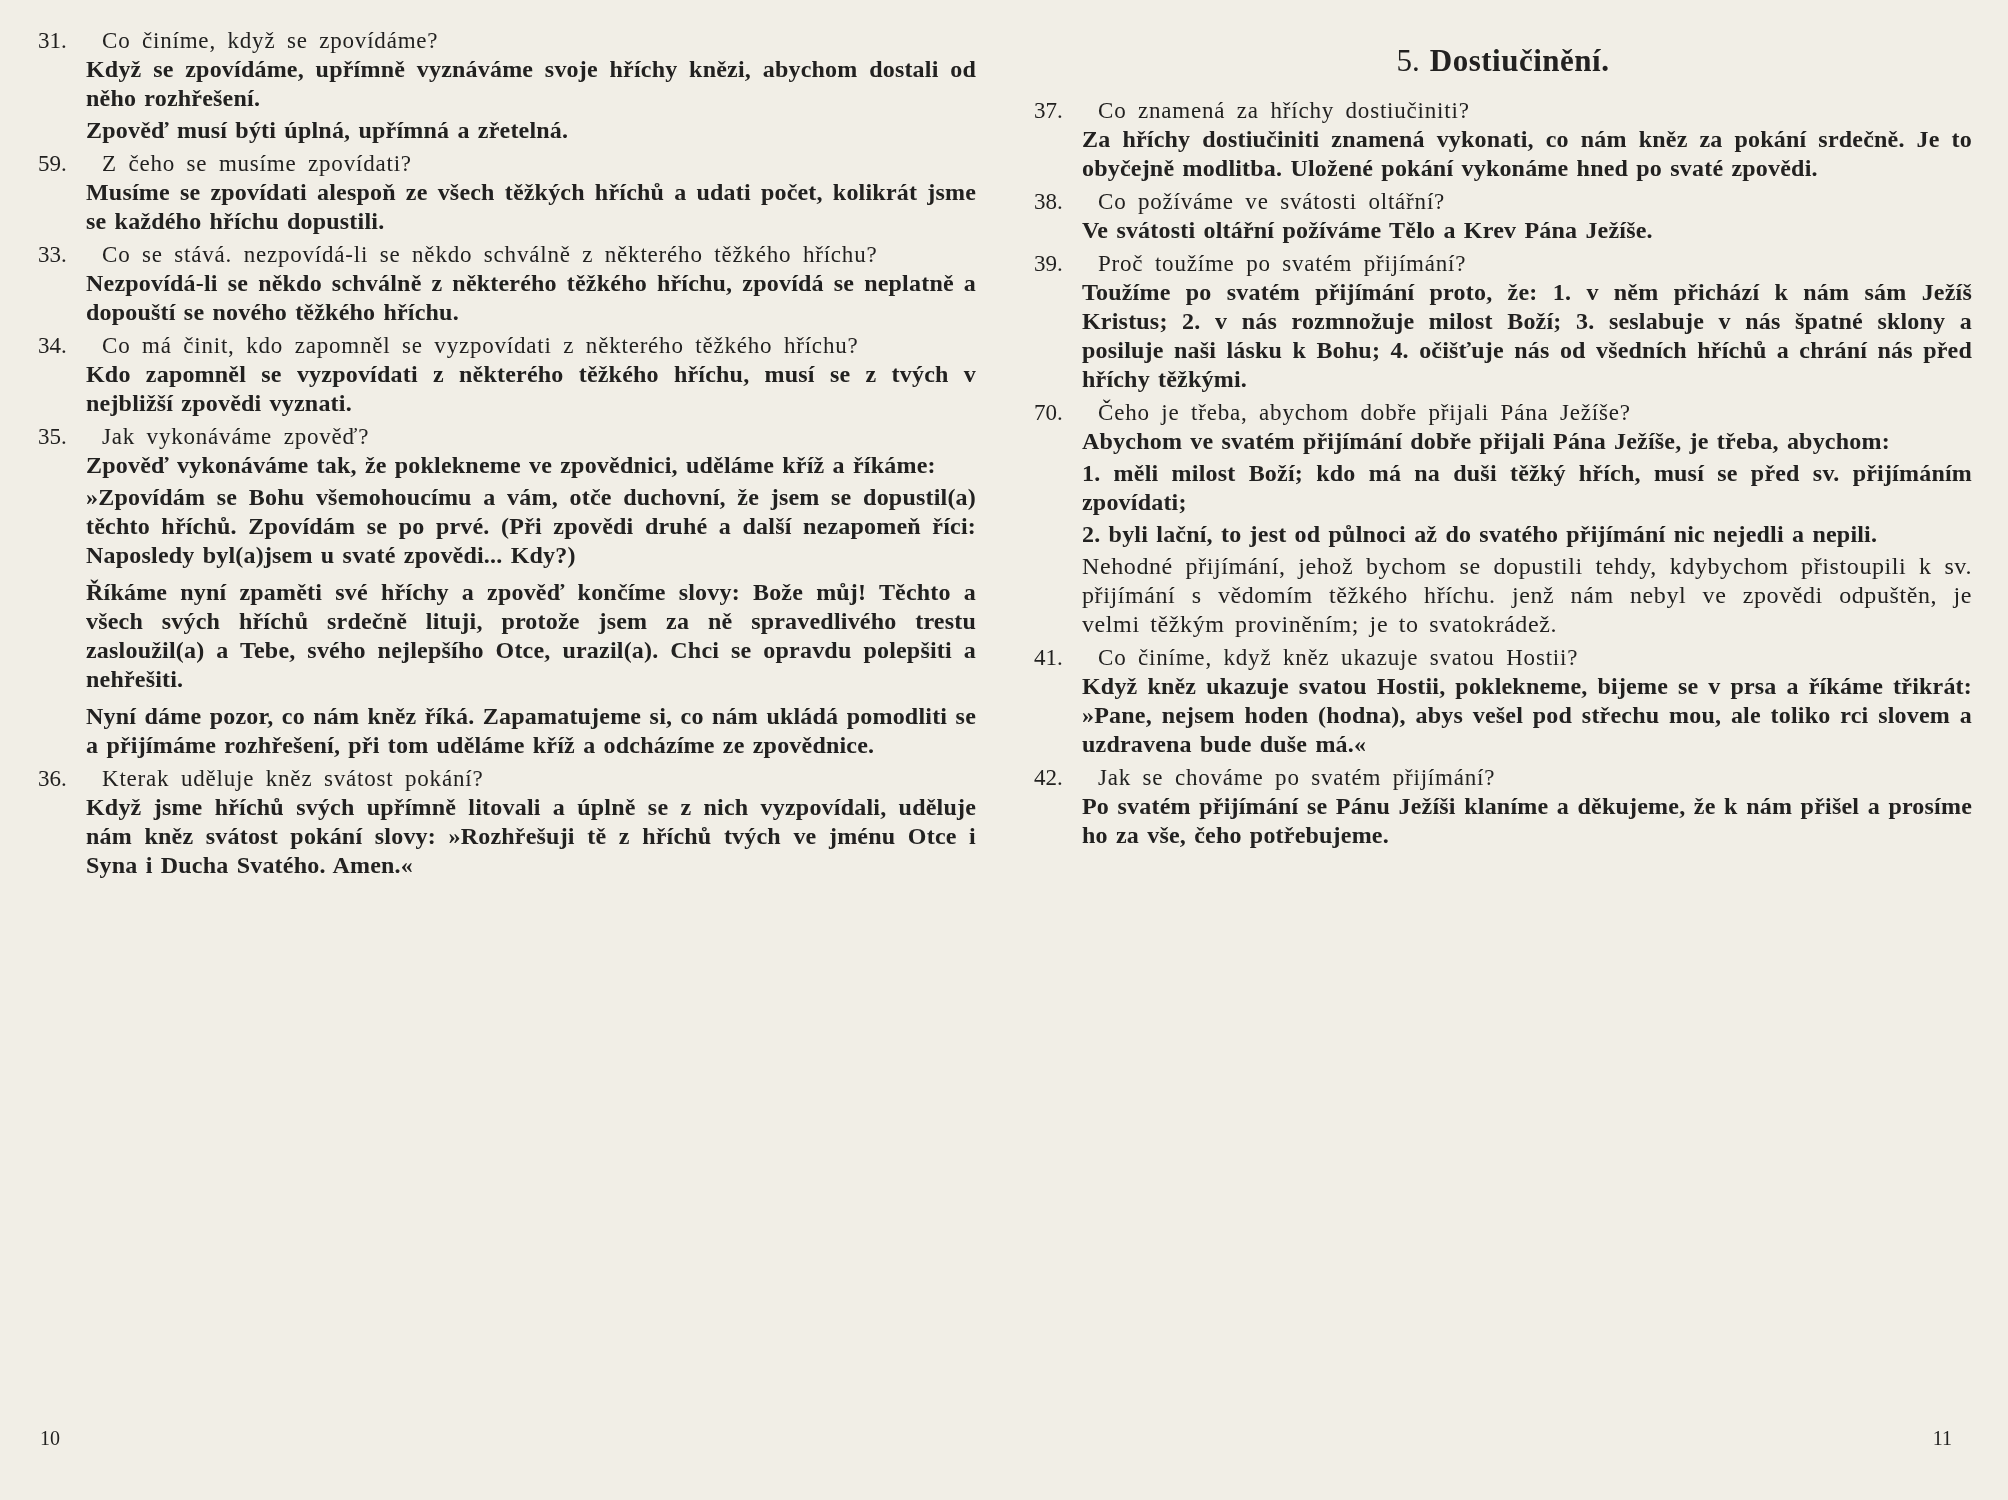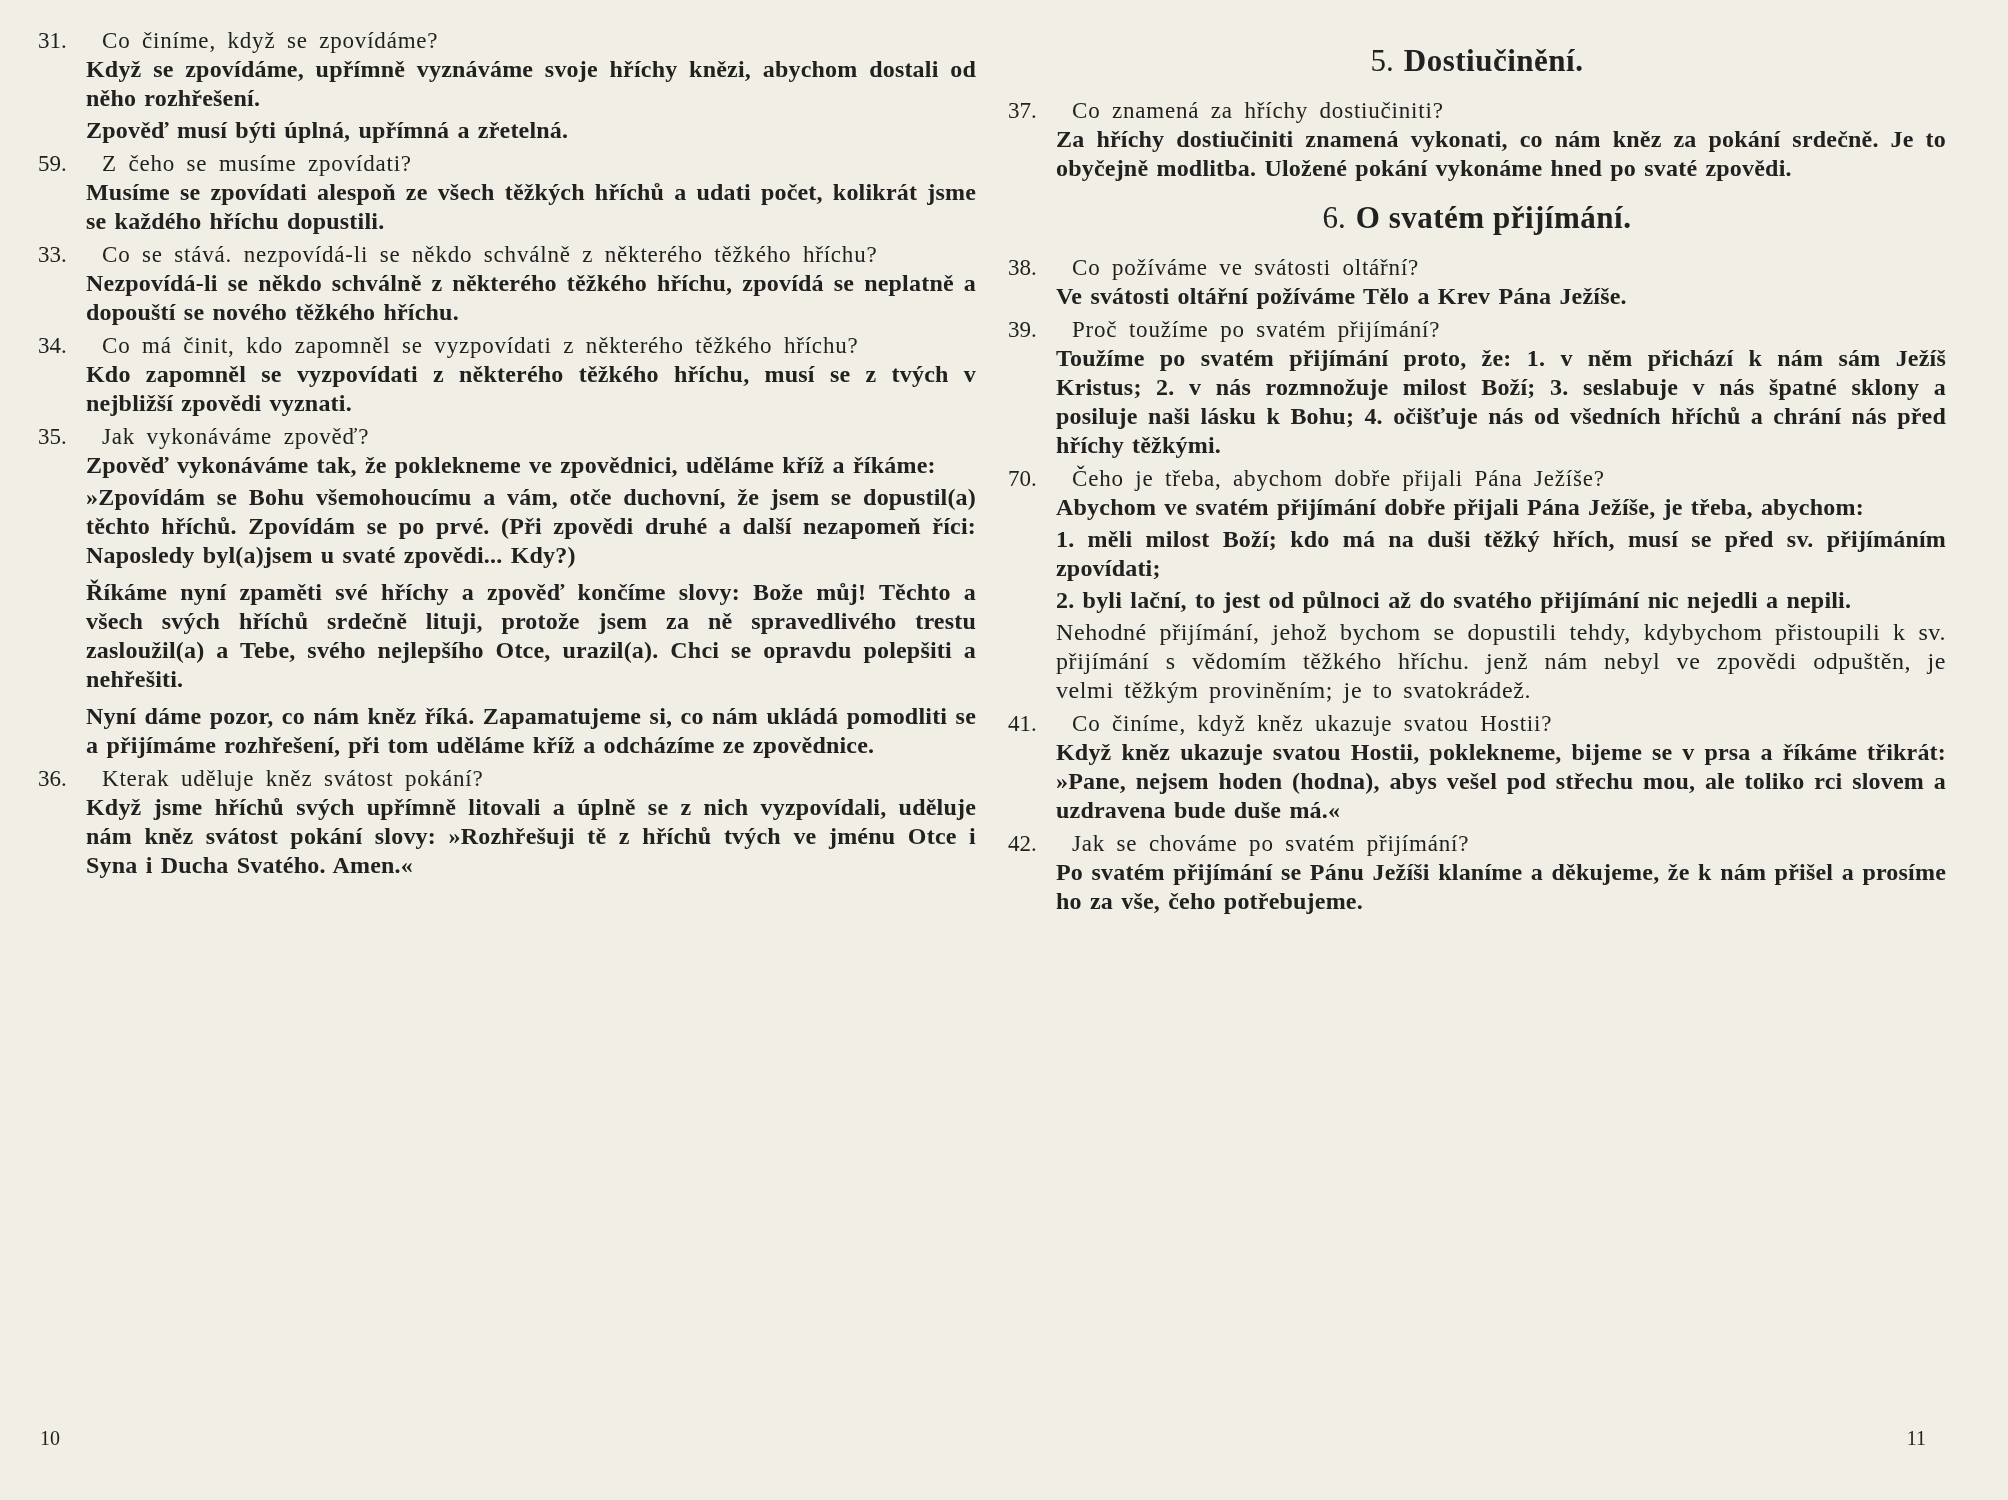--- a/index.html
+++ b/index.html
@@ -13,21 +13,21 @@
     font-family: "Liberation Serif", serif;
     color: #222120;
     overflow: hidden;
   }
   .spread {
     box-sizing: border-box;
     width: 2008px;
     height: 1344px;
     display: flex;
     padding: 26px 36px 0 38px;
-    gap: 32px;
+    gap: 58px;
   }
   .page {
     position: relative;
     width: 938px;
     height: 1450px;
     flex: 0 0 auto;
   }
   .content {
     width: 100%;
   }
@@ -137,21 +137,20 @@
     <div class="page-number pn-left">10</div>
   </div>
 
   <div class="page">
     <div class="content" id="right-content">
         <div class="heading"><span class="h-num">5.</span><span class="h-title">Dostiučinění.</span></div>
         <div class="qa-item">
           <div class="question"><span class="q-num">37.</span><span>Co znamená za hříchy dostiučiniti?</span></div>
           <div class="answer bold">Za hříchy dostiučiniti znamená vykonati, co nám kněz za pokání srdečně. Je to obyčejně modlitba. Uložené pokání vykonáme hned po svaté zpovědi.</div>
         </div>
-        <div class="heading"><span class="h-num">6.</span><span class="h-title">O svatém přijímání.</span></div>
         <div class="qa-item">
           <div class="question"><span class="q-num">38.</span><span>Co požíváme ve svátosti oltářní?</span></div>
           <div class="answer bold">Ve svátosti oltářní požíváme Tělo a Krev Pána Ježíše.</div>
         </div>
         <div class="qa-item">
           <div class="question"><span class="q-num">39.</span><span>Proč toužíme po svatém přijímání?</span></div>
           <div class="answer bold">Toužíme po svatém přijímání proto, že: 1. v něm přichází k nám sám Ježíš Kristus; 2. v nás rozmnožuje milost Boží; 3. seslabuje v nás špatné sklony a posiluje naši lásku k Bohu; 4. očišťuje nás od všedních hříchů a chrání nás před hříchy těžkými.</div>
         </div>
         <div class="qa-item">
           <div class="question"><span class="q-num">70.</span><span>Čeho je třeba, abychom dobře přijali Pána Ježíše?</span></div>

